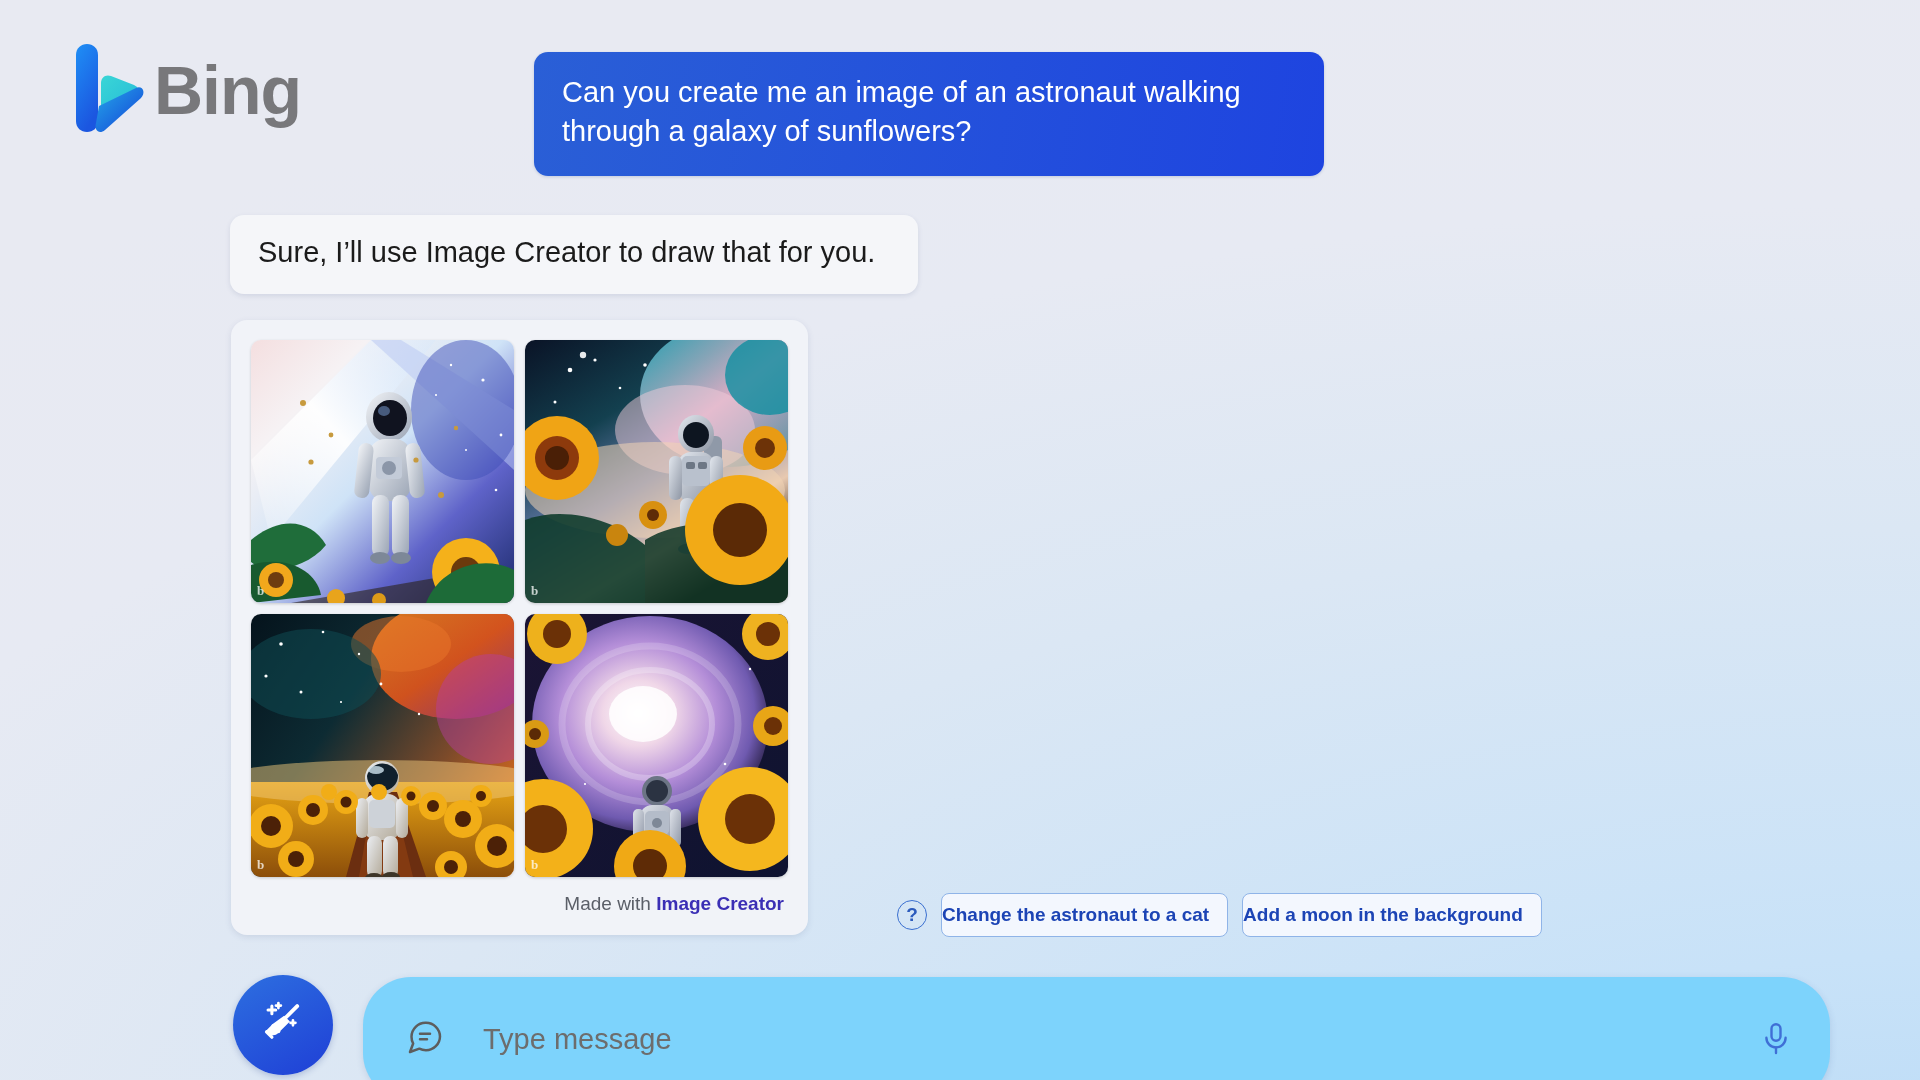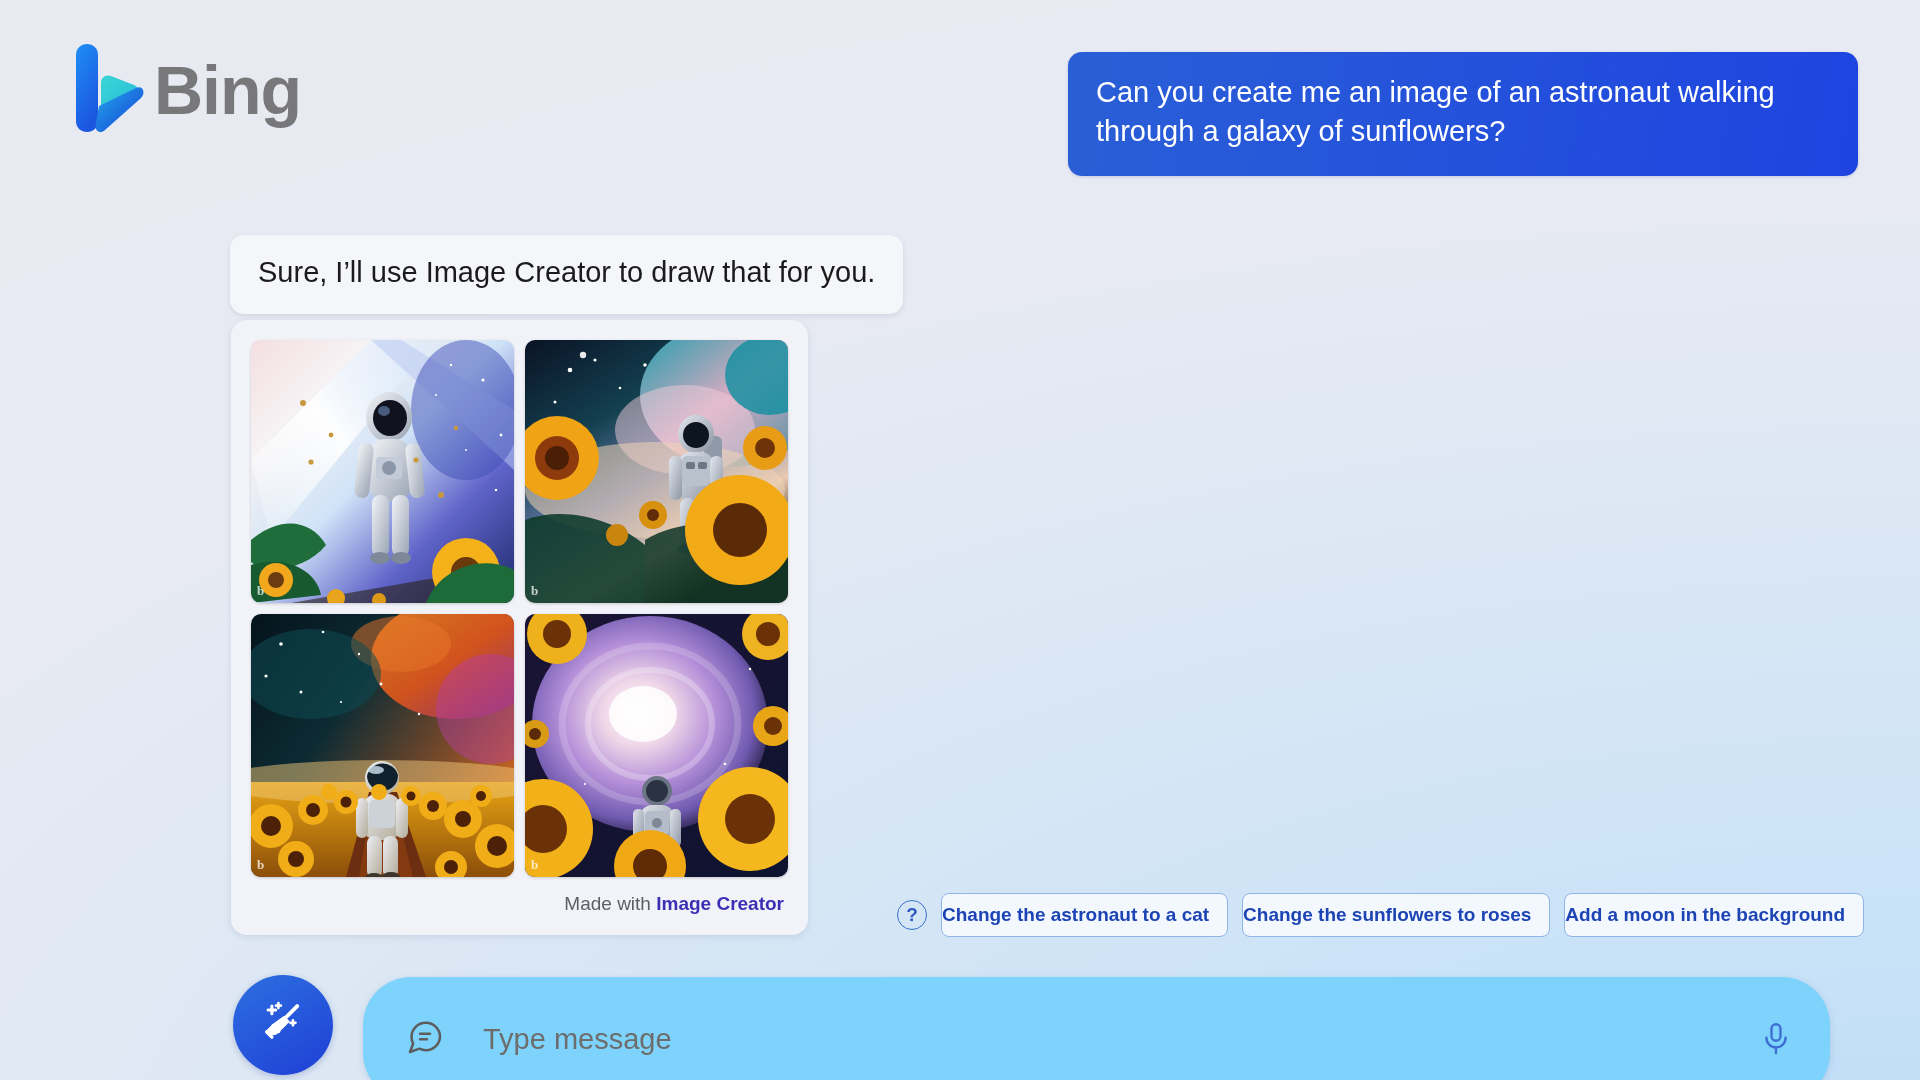--- a/index.html
+++ b/index.html
@@ -35,21 +35,21 @@
     line-height: 1;
     font-family: "Liberation Sans", sans-serif;
   }
 
   
   .user-row {
     position: absolute;
     left: 0; right: 62px;
     top: 52px;
     display: flex;
-    justify-content: flex-end;
+    justify-content: center;
   }
   .bubble-user {
     max-width: 790px;
     background: #2258d8;
     background: linear-gradient(100deg, #2a5fd6 0%, #1e44e0 100%);
     color: #ffffff;
     border-radius: 14px;
     padding: 21px 28px 24px 28px;
     font-size: 29px;
     line-height: 1.36;
@@ -57,25 +57,24 @@
     box-shadow: 0 1px 3px rgba(30,60,120,.18);
   }
 
   .bubble-bot {
     position: absolute;
     left: 230px;
     top: 215px;
     background: #f5f6f9;
     color: #1b1b1b;
     border-radius: 14px;
-    padding: 19px 28px 22px 28px;
+    padding: 19px 43px 22px 28px;
     font-size: 29px;
     line-height: 1.3;
     box-shadow: 0 2px 5px rgba(60,80,120,.13);
-    margin-top: 20px;
   }
 
   
   .image-card {
     position: absolute;
     left: 231px;
     top: 320px;
     width: 577px;
     height: 615px;
     background: #f1f3f8;
@@ -536,21 +535,20 @@
   </div>
 
   <div class="card-footer">
     <span class="made-with">Made with </span><span class="creator-link">Image Creator</span>
   </div>
 </div>
 
 <div class="suggestions">
   <div class="help-icon">?</div>
   <div class="chip">Change the astronaut to a cat</div>
-  <div class="chip">Change the sunflowers to roses</div>
   <div class="chip">Add a moon in the background</div>
 </div>
 
 <div class="sweep-button">
   <span>
     <svg width="46" height="46" viewBox="0 0 24 24" fill="none" stroke="#ffffff" stroke-width="1.7" stroke-linecap="round" stroke-linejoin="round" xmlns="http://www.w3.org/2000/svg">
       <path d="M19.4 3.2 L13.2 9.4" stroke-width="2"></path>
       <path d="M12.6 8.2 L15.6 11.2 L9.4 17.4 C8.2 18.6 6.2 18.8 4.6 17.6 L3 16.2 L6.8 12.4 Z" fill="#ffffff" stroke="none"></path>
       <path d="M3.4 16.6 L6.2 19.4"></path>
       <path d="M6.8 13.4 L9.8 16.4"></path>

